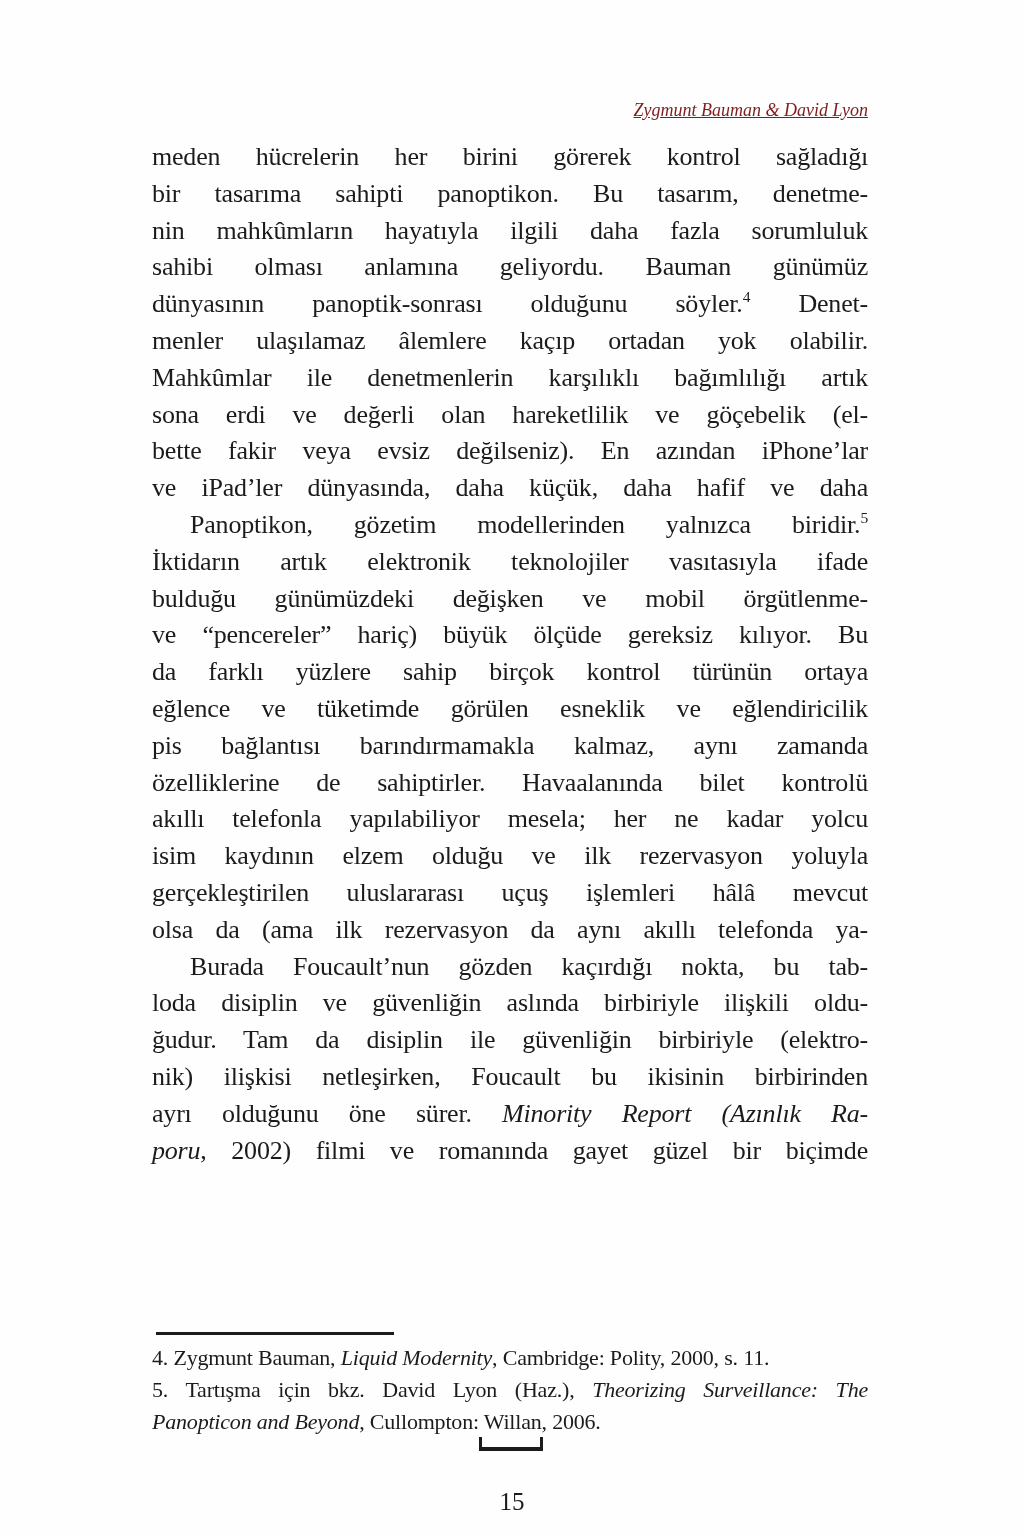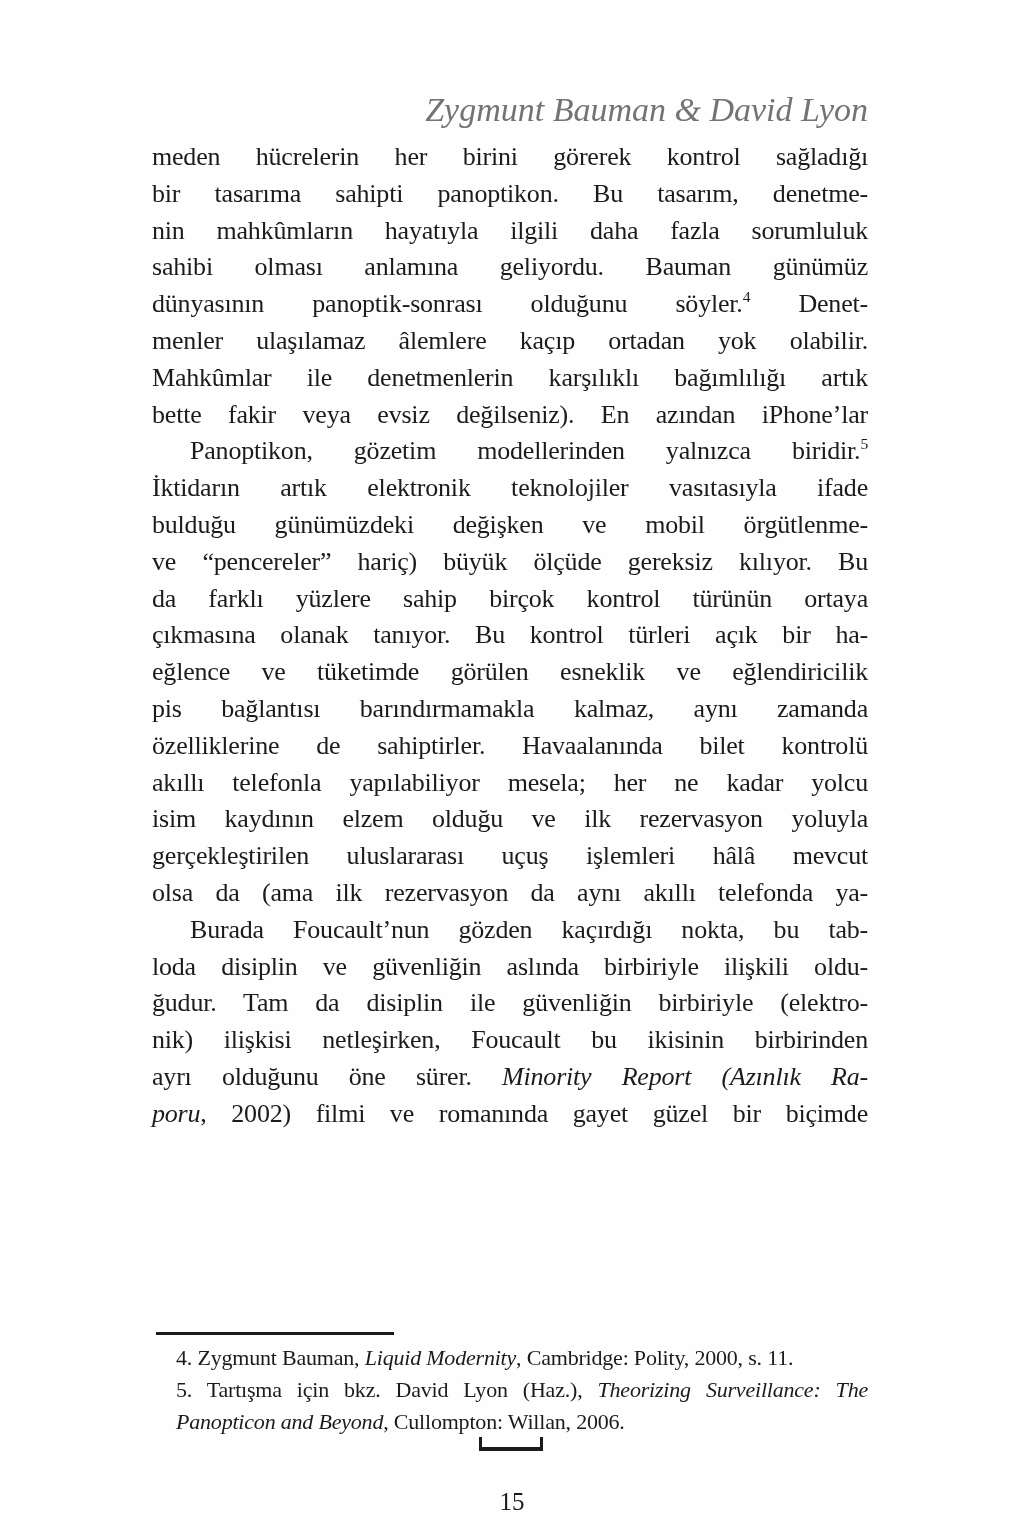--- a/index.html
+++ b/index.html
@@ -11,23 +11,24 @@
     position: relative;
     overflow: hidden;
   }
   .page { position: absolute; inset: 0; background: #fefefe; }
 
   .running-header {
     position: absolute;
     top: 95px; left: 152px; width: 716px;
     text-align: right;
     font-style: italic;
-    font-size: 34px;
+    font-size: 18px;
     line-height: 30px;
-    color: #737373;
+    color: #7f1d1d;
+    text-decoration: underline;
   }
 
   .body-text {
     position: absolute;
     top: 139px; left: 152px; width: 716px;
   }
   .bl {
     font-size: 26px;
     line-height: 36.8px;
     height: 36.8px;
@@ -55,21 +56,20 @@
   .footnotes {
     position: absolute;
     top: 1342px; left: 152px; width: 716px;
   }
   .fl {
     font-size: 22px;
     line-height: 32px;
     letter-spacing: -0.2px;
     text-align: justify;
     text-align-last: justify;
-    margin-left: 24px;
   }
   .fl.end { text-align-last: left; }
 
   .page-number {
     position: absolute;
     top: 1488px; left: 0; width: 1024px;
     text-align: center;
     font-size: 25px;
     line-height: 28px;
     color: #1b1b1b;
@@ -92,27 +92,28 @@
   <div class="running-header">Zygmunt Bauman &amp; David Lyon</div>
 
   <div class="body-text" id="body-lines">
       <div class="bl">meden hücrelerin her birini görerek kontrol sağladığı</div>
       <div class="bl">bir tasarıma sahipti panoptikon. Bu tasarım, denetme-</div>
       <div class="bl">nin mahkûmların hayatıyla ilgili daha fazla sorumluluk</div>
       <div class="bl">sahibi olması anlamına geliyordu. Bauman günümüz</div>
       <div class="bl">dünyasının panoptik-sonrası olduğunu söyler.<sup>4</sup> Denet-</div>
       <div class="bl">menler ulaşılamaz âlemlere kaçıp ortadan yok olabilir.</div>
       <div class="bl">Mahkûmlar ile denetmenlerin karşılıklı bağımlılığı artık</div>
+      <div class="bl">sona erdi ve değerli olan hareketlilik ve göçebelik (el-</div>
       <div class="bl">bette fakir veya evsiz değilseniz). En azından iPhone’lar</div>
+      <div class="bl">ve iPad’ler dünyasında, daha küçük, daha hafif ve daha</div>
       <div class="bl indent">Panoptikon, gözetim modellerinden yalnızca biridir.<sup>5</sup></div>
       <div class="bl">İktidarın artık elektronik teknolojiler vasıtasıyla ifade</div>
       <div class="bl">bulduğu günümüzdeki değişken ve mobil örgütlenme-</div>
       <div class="bl">ve “pencereler” hariç) büyük ölçüde gereksiz kılıyor. Bu</div>
       <div class="bl">da farklı yüzlere sahip birçok kontrol türünün ortaya</div>
-      <div class="bl">çıkmasına olanak tanıyor. Bu kontrol türleri açık bir ha-</div>
       <div class="bl">eğlence ve tüketimde görülen esneklik ve eğlendiricilik</div>
       <div class="bl">pis bağlantısı barındırmamakla kalmaz, aynı zamanda</div>
       <div class="bl">özelliklerine de sahiptirler. Havaalanında bilet kontrolü</div>
       <div class="bl">akıllı telefonla yapılabiliyor mesela; her ne kadar yolcu</div>
       <div class="bl">isim kaydının elzem olduğu ve ilk rezervasyon yoluyla</div>
       <div class="bl">gerçekleştirilen uluslararası uçuş işlemleri hâlâ mevcut</div>
       <div class="bl">olsa da (ama ilk rezervasyon da aynı akıllı telefonda ya-</div>
       <div class="bl indent">Burada Foucault’nun gözden kaçırdığı nokta, bu tab-</div>
       <div class="bl">loda disiplin ve güvenliğin aslında birbiriyle ilişkili oldu-</div>
       <div class="bl">ğudur. Tam da disiplin ile güvenliğin birbiriyle (elektro-</div>

